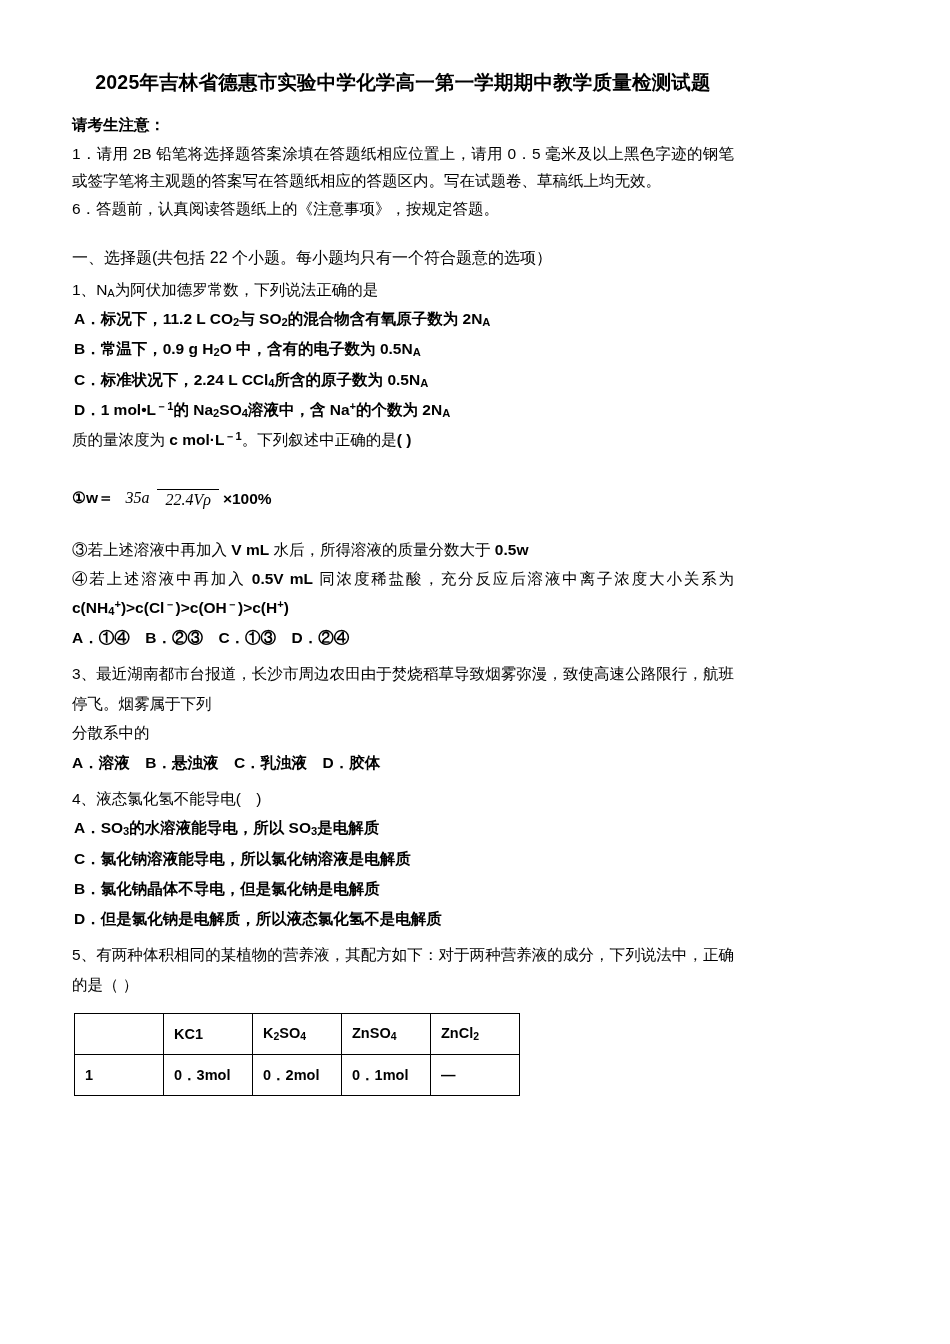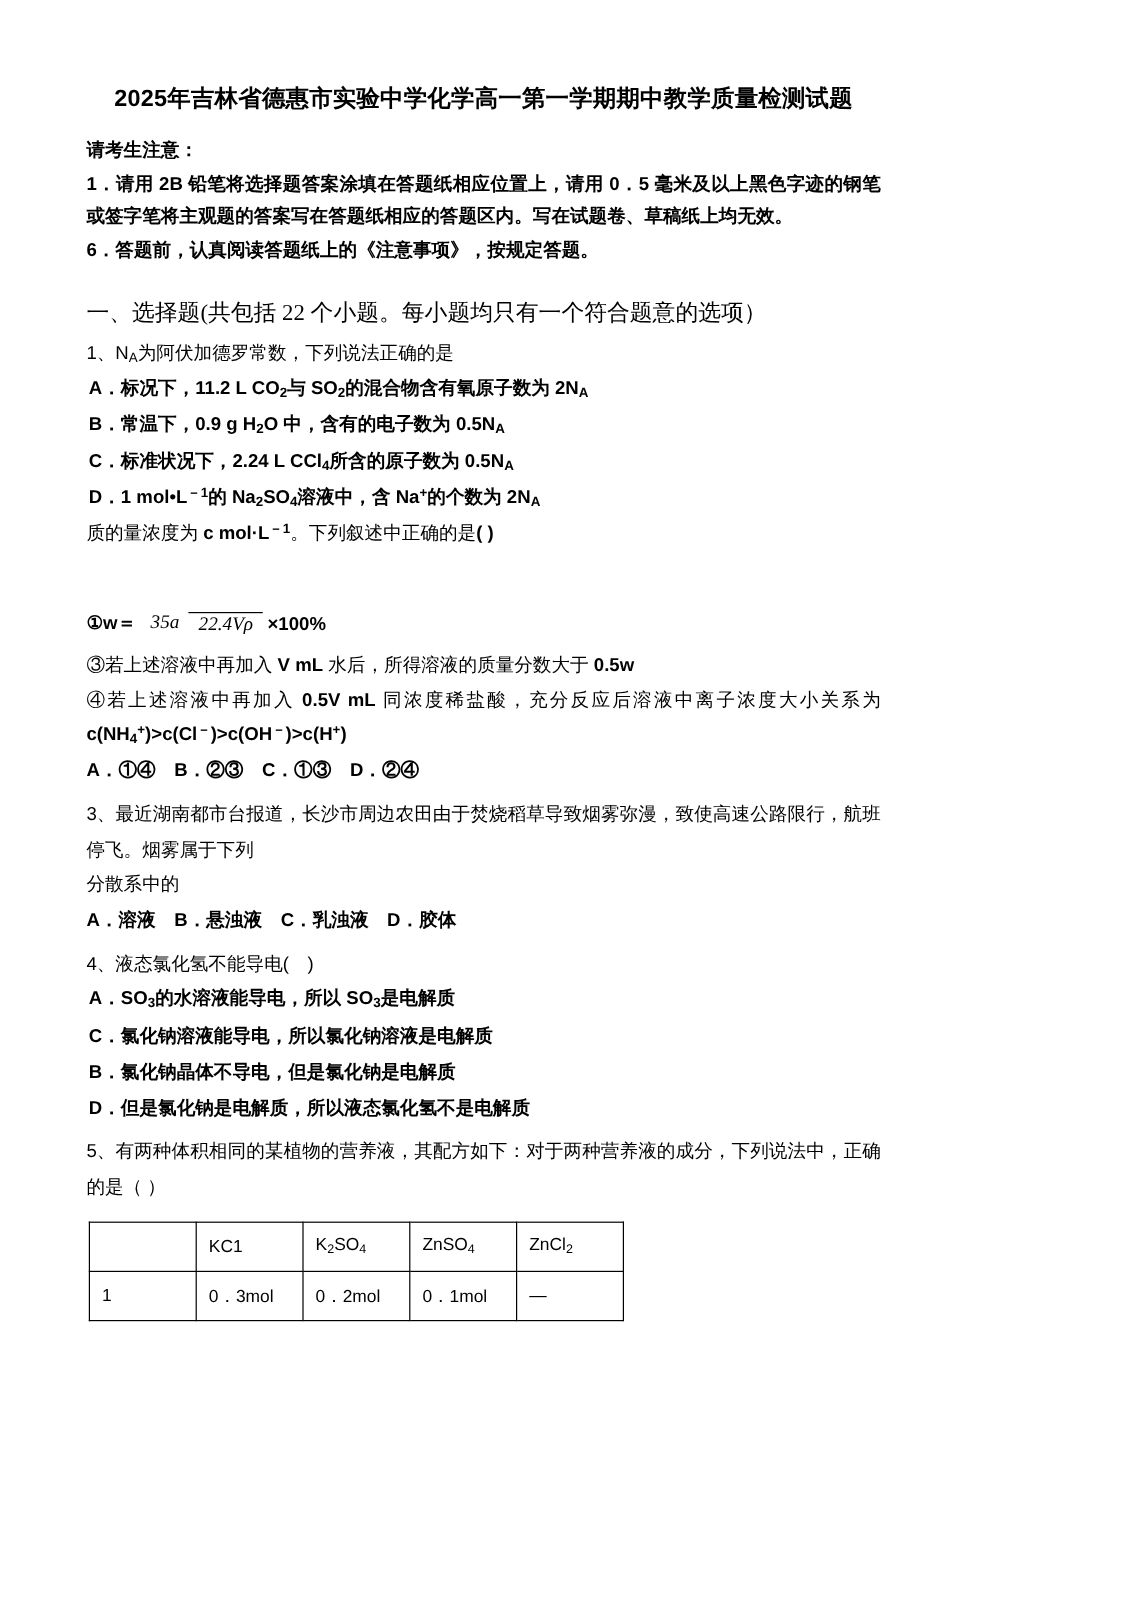--- a/index.html
+++ b/index.html
@@ -33,25 +33,24 @@
     font-family: "Liberation Sans", sans-serif;
     font-weight: bold;
     font-size: 15.5px;
     margin: 2px 0 4px 0;
   }
   .notice-line {
     font-family: "Liberation Sans", sans-serif;
     font-size: 15.5px;
     line-height: 1.75;
     text-align: justify;
-    font-weight: bold;
   }
   .section-head {
-    font-family: Liberation Serif, serif;
-    font-size: 19px;
+    font-family: Liberation Sans, sans-serif;
+    font-size: 16px;
     margin-top: 26px;
     margin-bottom: 6px;
   }
   .q {
     font-family: "Liberation Sans", sans-serif;
     font-size: 15.5px;
     line-height: 1.9;
     text-align: justify;
   }
   .q-stem {
@@ -69,21 +68,21 @@
     font-size: 15.5px;
     line-height: 1.95;
   }
   .opts-inline .ob { font-weight: bold; }
   sub { font-size: 0.72em; vertical-align: -0.22em; }
   sup { font-size: 0.72em; vertical-align: 0.45em; }
 
   
   .frac-line {
     display: flex;
-    align-items: flex-end;
+    align-items: center;
     font-family: "Liberation Sans", sans-serif;
     font-size: 15.5px;
     font-weight: bold;
     margin: 18px 0 10px 0;
     min-height: 52px;
   }
   .frac {
     display: inline-flex;
     flex-direction: row;
     align-items: center;
@@ -107,21 +106,21 @@
     border-collapse: collapse;
     margin-top: 14px;
     margin-left: 2px;
     font-family: "Liberation Sans", sans-serif;
     font-size: 14.5px;
   }
   table.nutrient td, table.nutrient th {
     border: 1px solid #000;
     padding: 9px 10px;
     text-align: left;
-    font-weight: normal;
+    font-weight: bold;
     min-width: 68px;
     height: 22px;
   }
   table.nutrient td.first-col, table.nutrient th.first-col {
     min-width: 68px;
   }
 </style>
 </head>
 <body>
 

